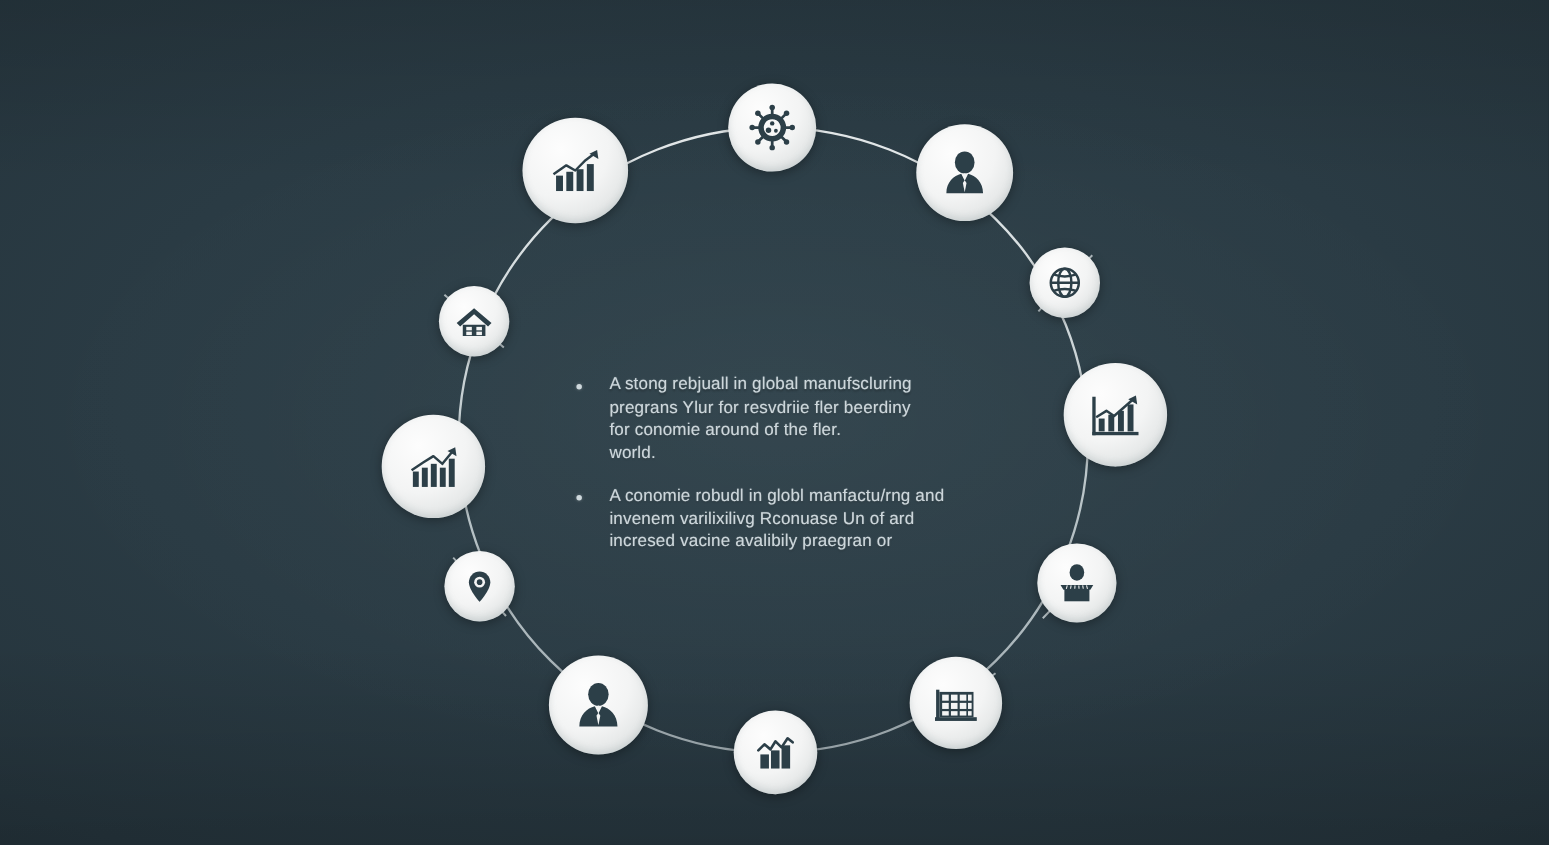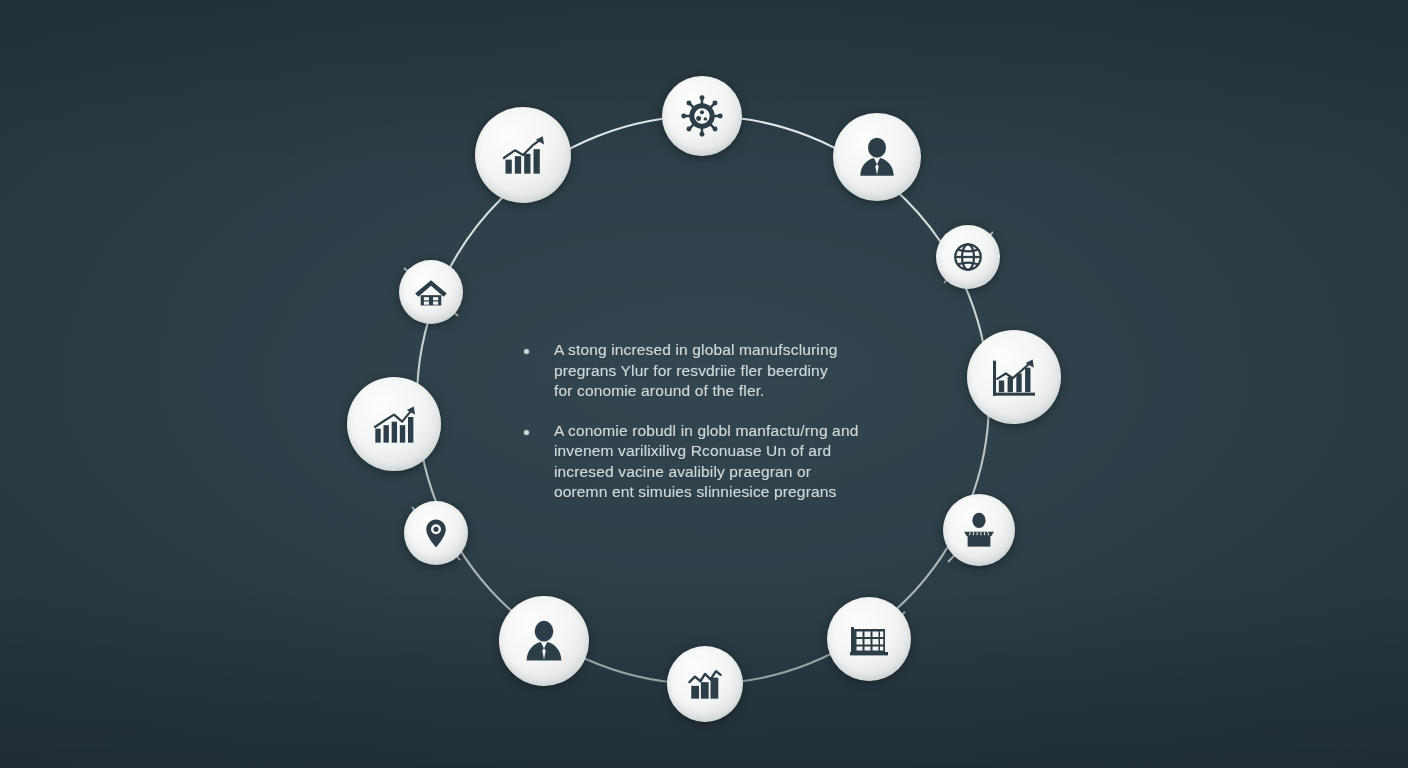--- a/index.html
+++ b/index.html
@@ -316,31 +316,31 @@
         </g>
       </svg>
     </span>
   </div>
 
   <div id="text-block">
 
     <div class="bullet-row">
       <span class="bullet-dot"></span>
       <div class="bullet-text">
-        <span class="ln">A stong incresed in global manufscluring</span>
+        <span class="ln">A stong rebjuall in global manufscluring</span>
         <span class="ln">pregrans Ylur for resvdriie fler beerdiny</span>
         <span class="ln">for conomie around of the fler.</span>
+        <span class="ln">world.</span>
       </div>
     </div>
 
     <div class="bullet-row">
       <span class="bullet-dot"></span>
       <div class="bullet-text">
         <span class="ln">A conomie robudl in globl manfactu/rng and</span>
         <span class="ln">invenem varilixilivg Rconuase Un of ard</span>
         <span class="ln">incresed vacine avalibily praegran or</span>
-        <span class="ln">ooremn ent simuies slinniesice pregrans</span>
       </div>
     </div>
 
   </div>
 
 </div>
 
 </body></html>

